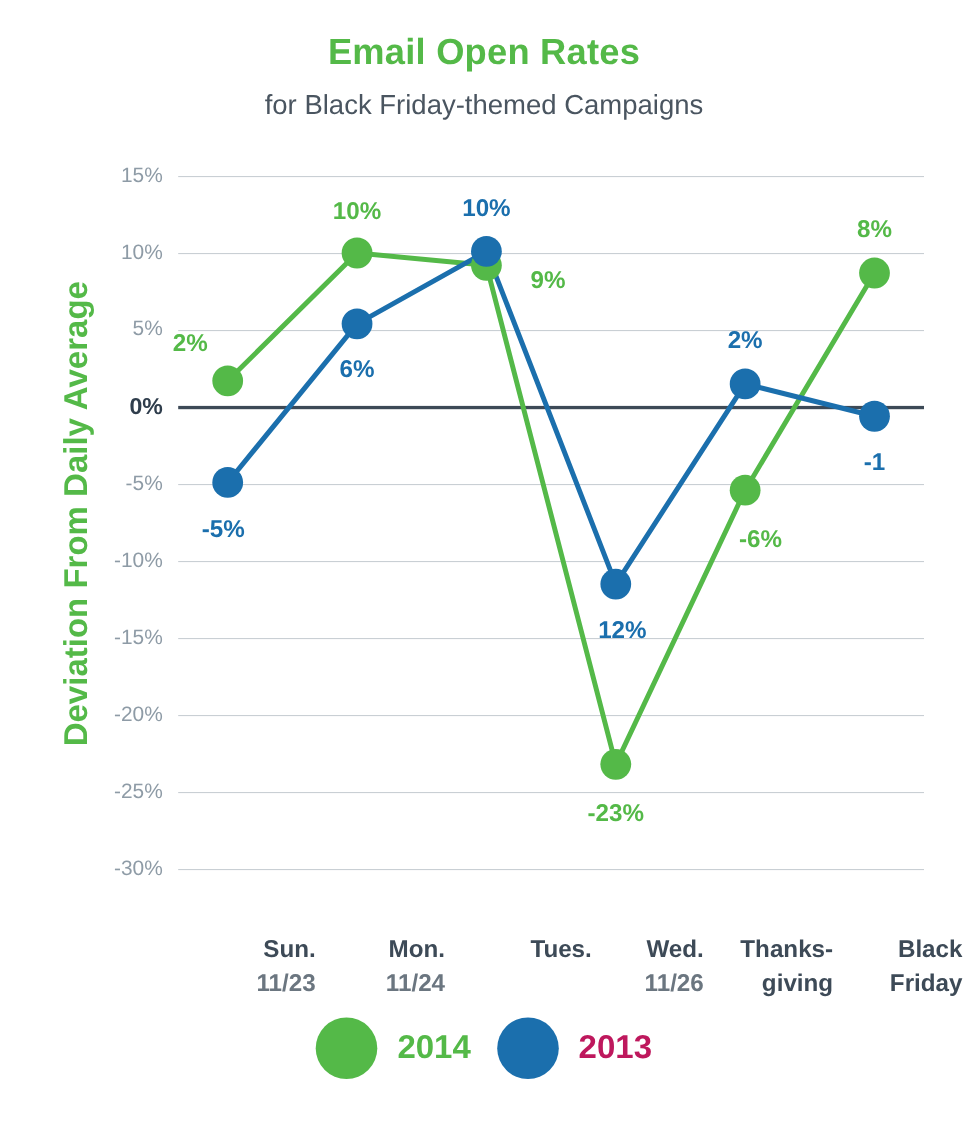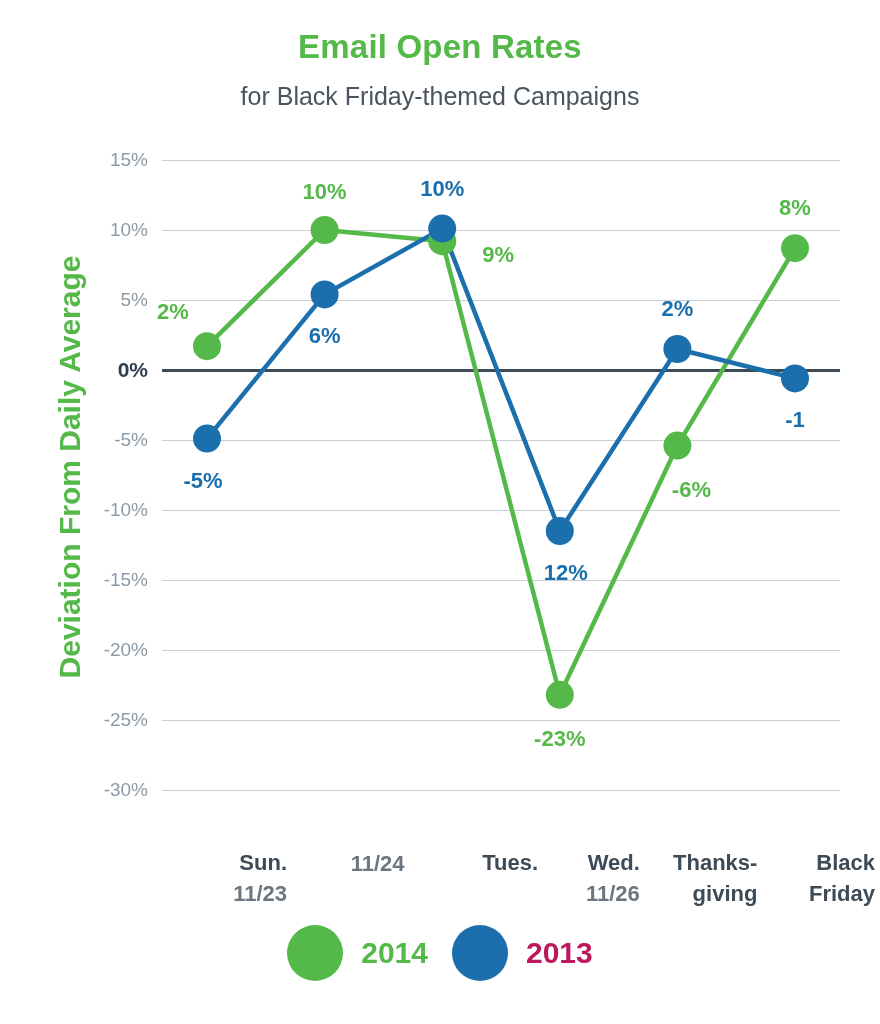--- a/index.html
+++ b/index.html
@@ -243,20 +243,21 @@
         <div class="vlabel b" style="left: 633px; top: 260.4px;">-1</div>
       </div>
   </div>
 
   <div class="xaxis" id="xaxis">
       <div class="xcat" style="left: 45px;">
         <div class="l1">Sun.</div>
         <div class="l2">11/23</div>
       </div>
       <div class="xcat" style="left: 162.6px;">
+        <div class="l1">Mon.</div>
         <div class="l2">11/24</div>
       </div>
       <div class="xcat" style="left: 296px;">
         <div class="l1">Tues.</div>
       </div>
       <div class="xcat" style="left: 397.8px;">
         <div class="l1">Wed.</div>
         <div class="l2">11/26</div>
       </div>
       <div class="xcat solid" style="left: 633px;">

